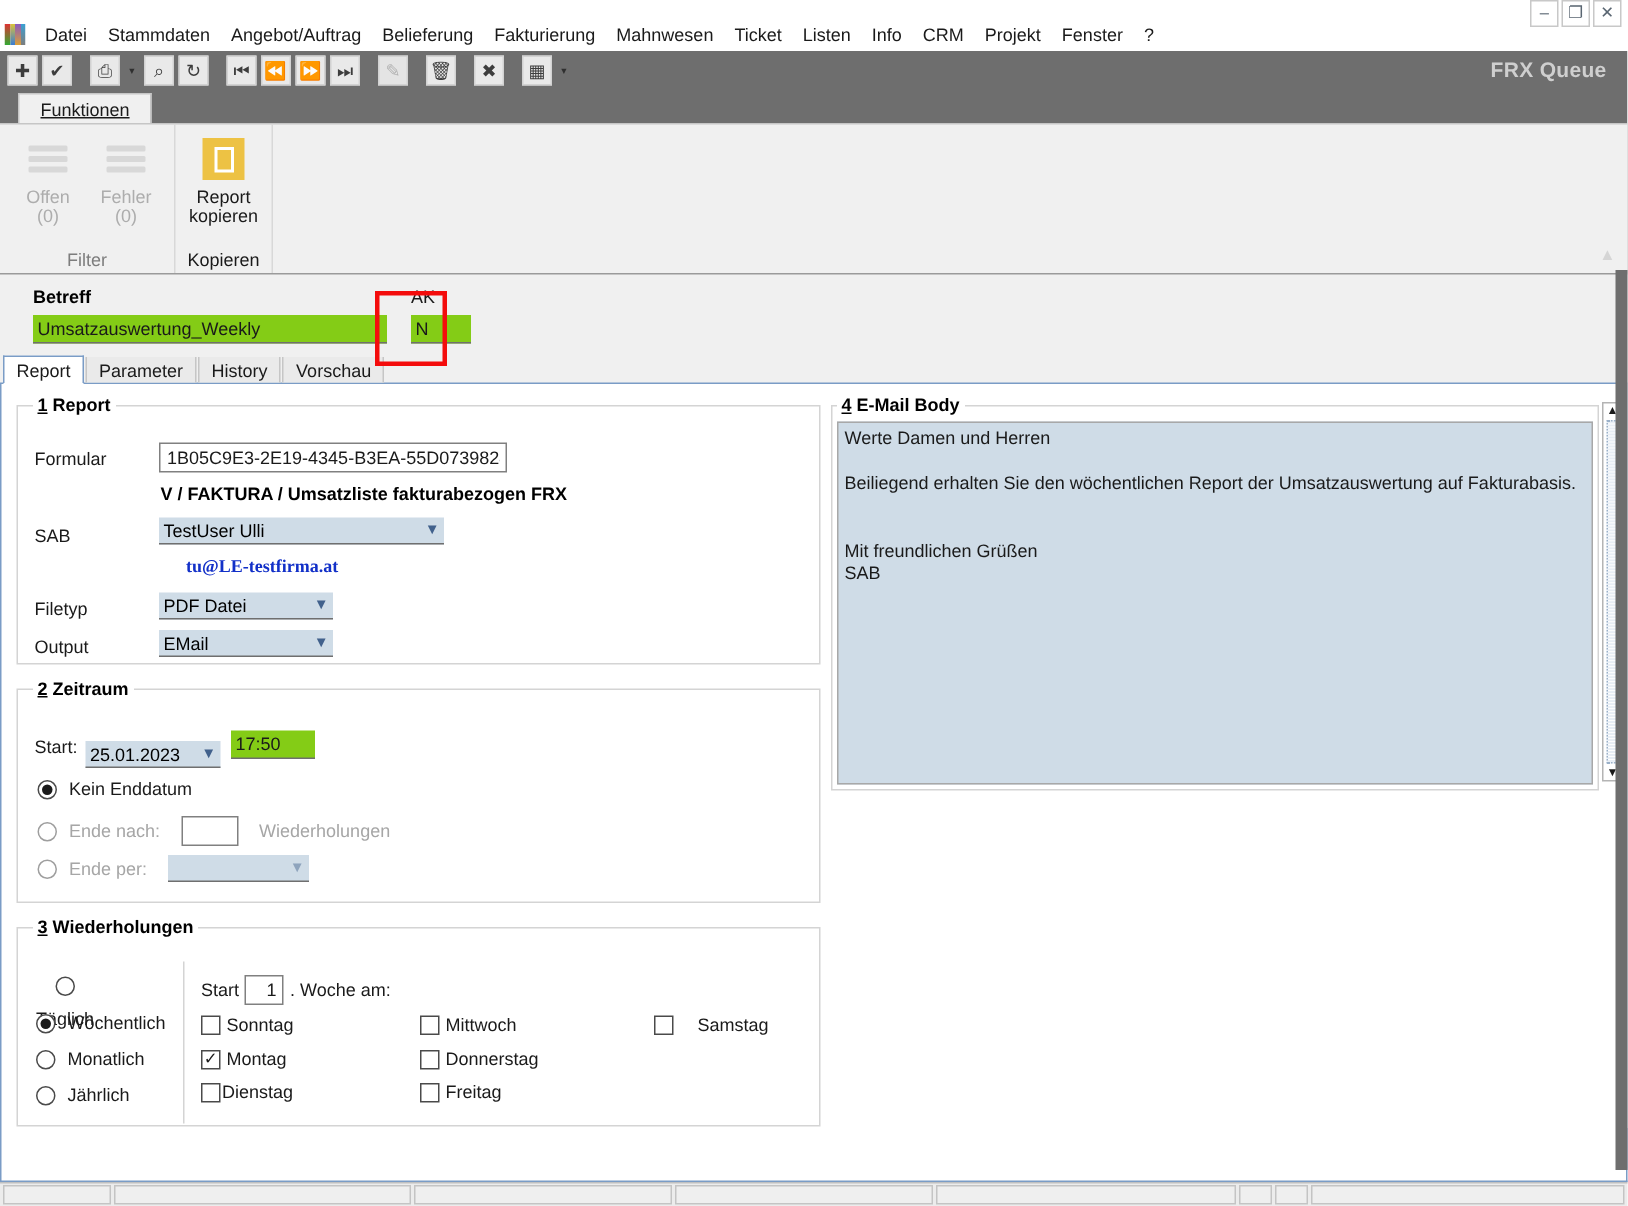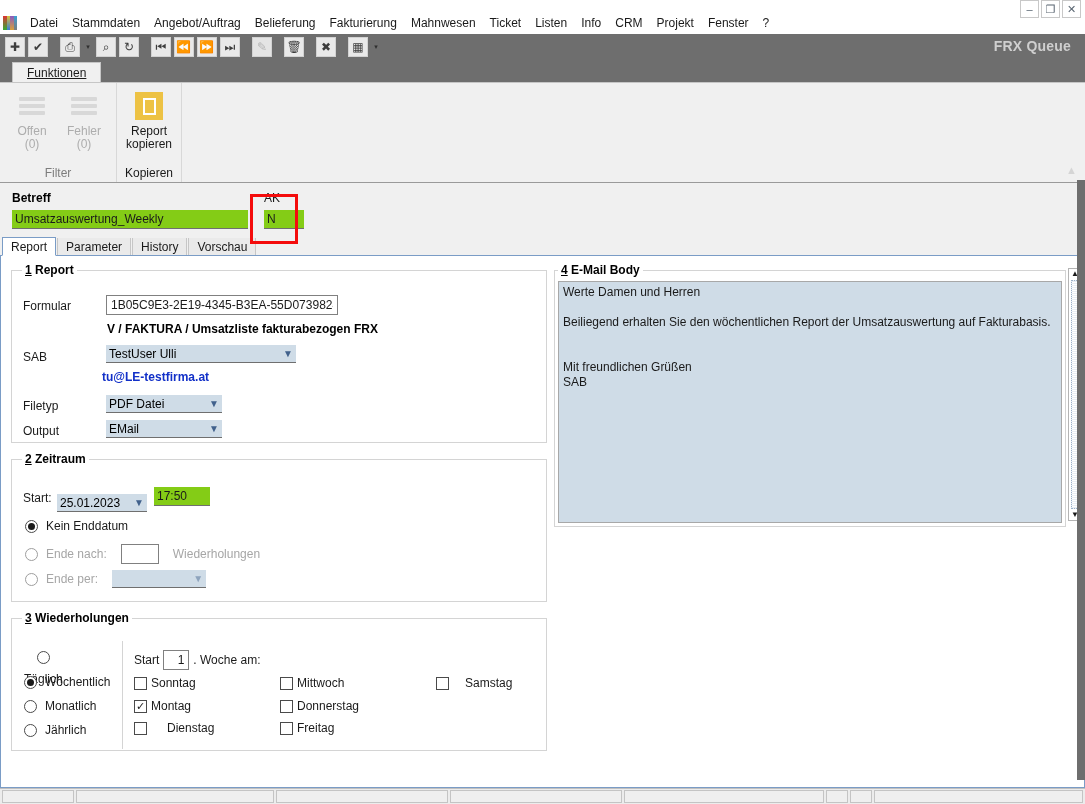--- a/index.html
+++ b/index.html
@@ -166,21 +166,21 @@
   .copyico i {
     display: block;
     width: 13px; height: 17px;
     border: 2px solid #ffffff;
   }
 
   
   .hdrstrip {
     background: #f0f0f0;
     border-top: 1px solid #9a9a9a;
-    padding: 8px 0 0 12px;
+    padding: 8px 0 0 22px;
     height: 56px;
     position: relative;
   }
   .lbl-bold { font-weight: bold; font-size: 12px; }
   .tfield {
     background: #84cc16;
     border: none;
     border-bottom: 1px solid #6f6f6f;
     padding: 2px 3px;
     font-family: "Liberation Sans", sans-serif;
@@ -518,21 +518,21 @@
     <input class="textbox" style="position: absolute; left: 94px; top: 18px; width: 232px;" value="1B05C9E3-2E19-4345-B3EA-55D0739824B6">
 
     <div class="boldline" style="position:absolute; left:95px; top:45px;">V / FAKTURA / Umsatzliste fakturabezogen FRX</div>
 
     <div style="position:absolute; left:11px; top:73px;" class="frmlabel">SAB</div>
     <div class="combo" style="position:absolute; left:94px; top:68px; width:190px;">
       <span class="cv">TestUser Ulli</span>
       <span class="carat">▼</span>
     </div>
 
-    <div class="maillink" style="position:absolute; left:90px; top:93px;">tu@LE-testfirma.at</div>
+    <div class="maillink" style="position:absolute; left:112px; top:93px;font-family:Liberation Serif, serif;">tu@LE-testfirma.at</div>
 
     <div style="position:absolute; left:11px; top:122px;" class="frmlabel">Filetyp</div>
     <div class="combo" style="position:absolute; left:94px; top:118px; width:116px;">
       <span class="cv">PDF Datei</span>
       <span class="carat">▼</span>
     </div>
 
     <div style="position:absolute; left:11px; top:147px;" class="frmlabel">Output</div>
     <div class="combo" style="position:absolute; left:94px; top:143px; width:116px;">
       <span class="cv">EMail</span>
@@ -601,21 +601,21 @@
     </div>
 
     <div class="optrow" style="position:absolute; left:122px; top:51px; gap:4px;">
       <span class="cbox"></span>
       <span class="frmlabel">Sonntag</span>
     </div>
     <div class="optrow" style="position:absolute; left:122px; top:74px; gap:4px;">
       <span class="cbox">✓</span>
       <span class="frmlabel">Montag</span>
     </div>
-    <div class="optrow" style="position:absolute; left:122px; top:96px; gap:20px;">
+    <div class="optrow" style="position:absolute; left:122px; top:96px; gap:1px;">
       <span class="cbox"></span>
       <span class="frmlabel">Dienstag</span>
     </div>
 
     <div class="optrow" style="position:absolute; left:268px; top:51px; gap:4px;">
       <span class="cbox"></span>
       <span class="frmlabel">Mittwoch</span>
     </div>
     <div class="optrow" style="position:absolute; left:268px; top:74px; gap:4px;">
       <span class="cbox"></span>

